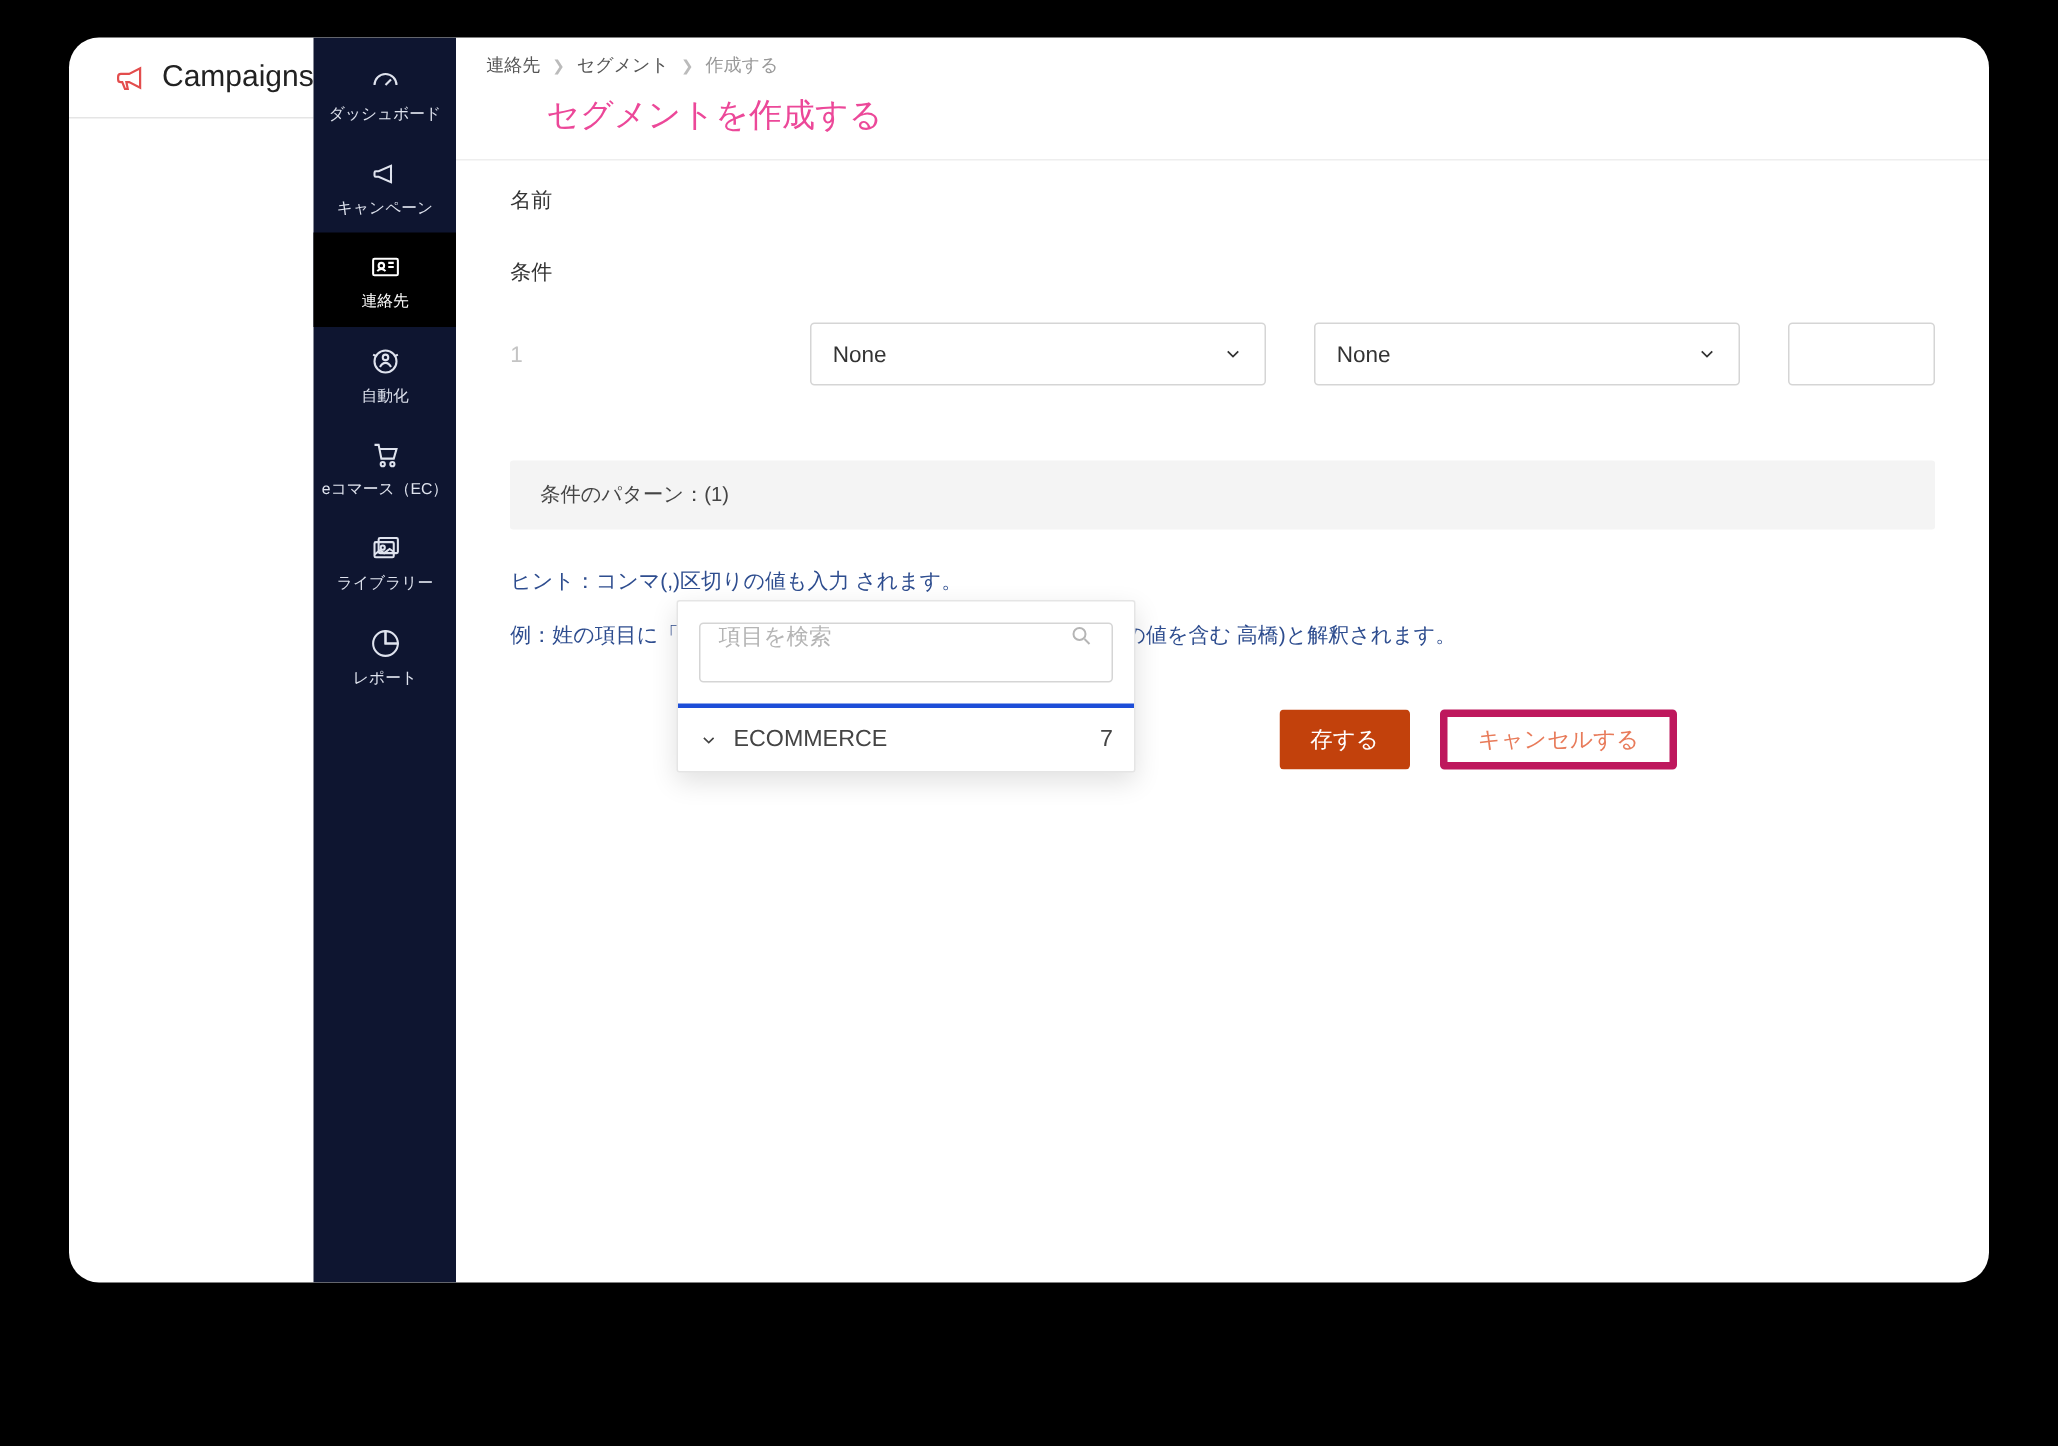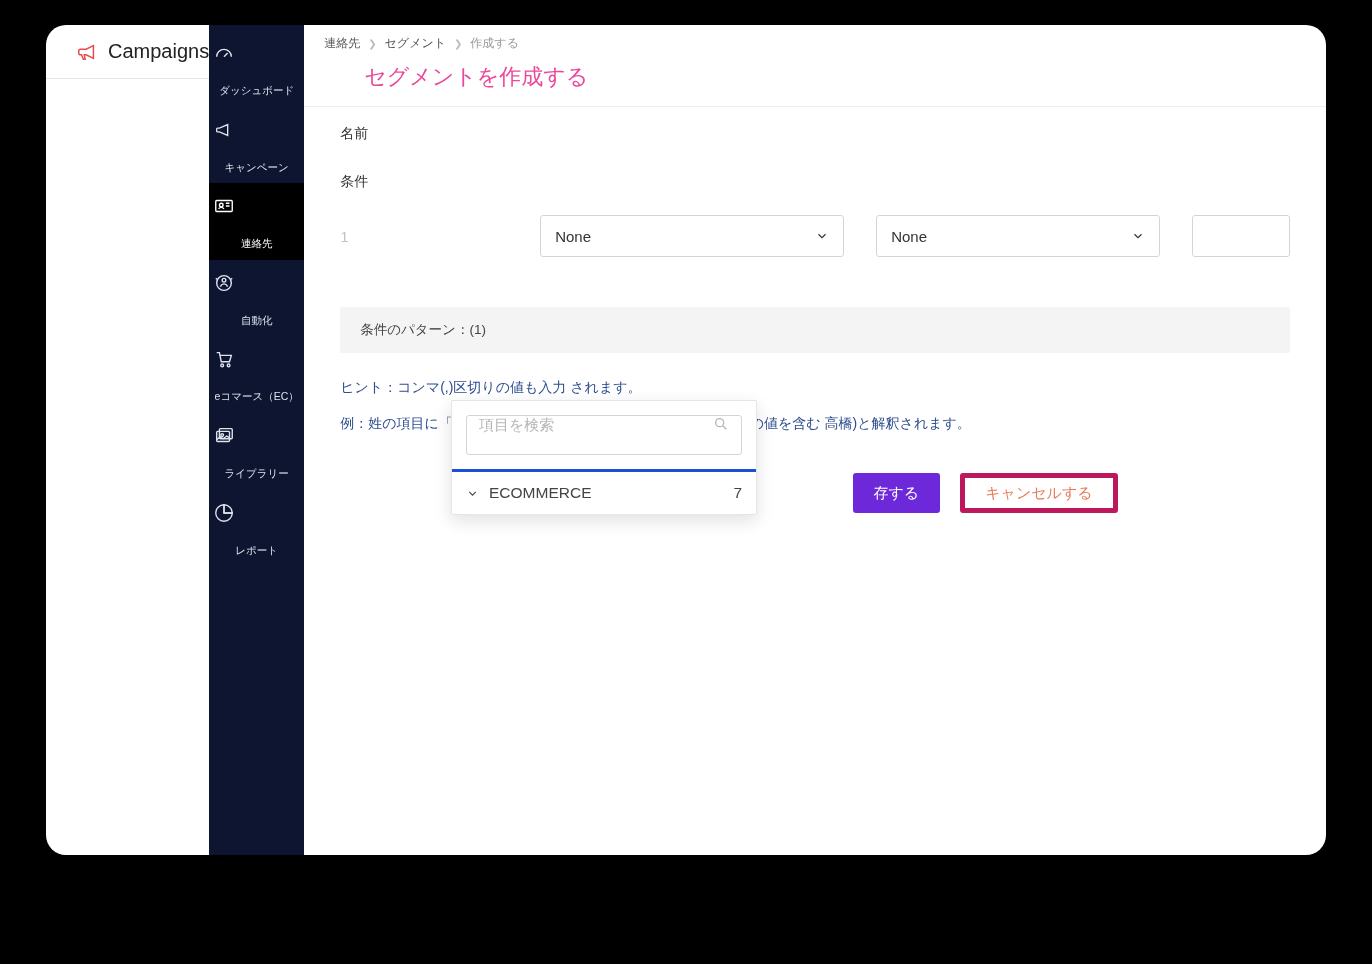--- a/index.html
+++ b/index.html
@@ -52,22 +52,23 @@
     .sidebar {
       width: 95px;
       background: #0e1530;
       display: flex;
       flex-direction: column;
       padding-top: 5px;
     }
     .nav-item {
       display: flex;
       flex-direction: column;
+      align-items: center;
       justify-content: center;
-      gap: 20px;
+      gap: 6px;
       padding: 12px 4px 10px;
       color: #dfe3ee;
       cursor: pointer;
       font-size: 10.5px;
       text-align: center;
       line-height: 1.2;
     }
     .nav-item.active {
       background: #000;
       color: #fff;
@@ -195,21 +196,21 @@
       padding: 0 20px;
       border-radius: 3px;
       font-size: 15px;
       display: inline-flex;
       align-items: center;
       justify-content: center;
       cursor: pointer;
       border: 1px solid transparent;
     }
     .btn-primary {
-      background: #6d28d9;
+      background: #c2410c;
       color: #fff;
     }
     .btn-secondary {
       background: #fff;
       color: #e87b5a;
       border: 5px solid #be185d;
     }
     
     .dropdown {
       position: absolute;

